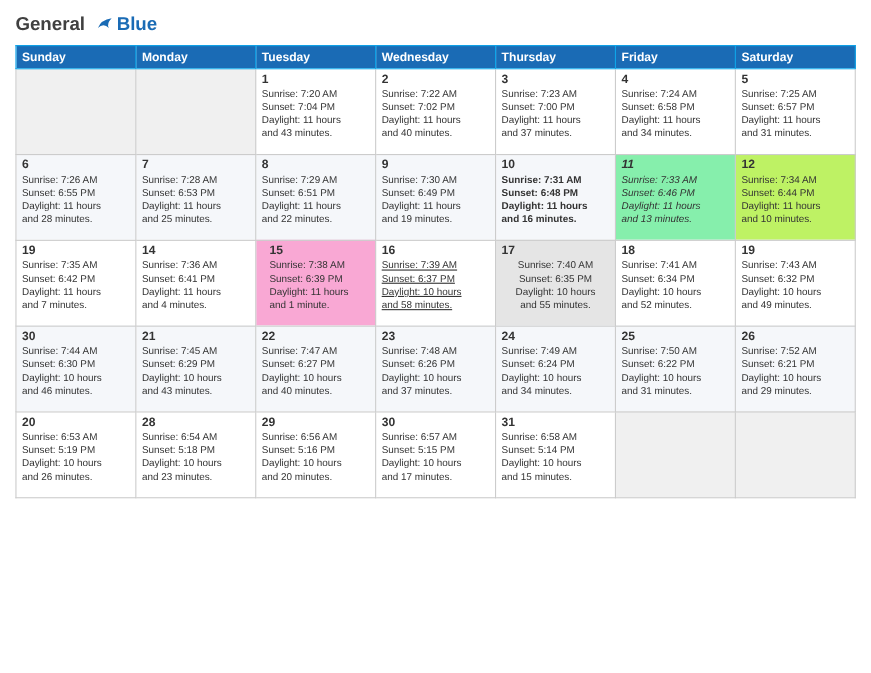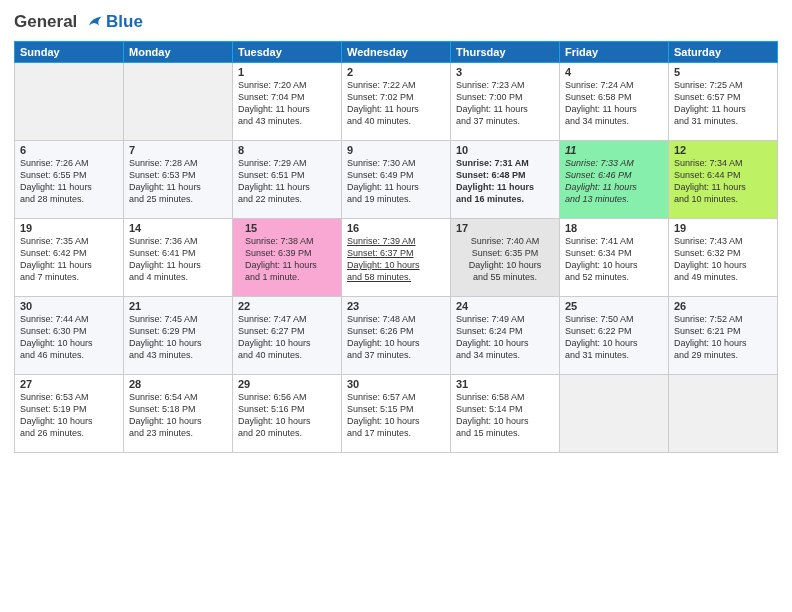--- a/index.html
+++ b/index.html
@@ -307,21 +307,21 @@
           <td style="background: rgb(245, 247, 250);">
             <span class="day-num">26</span>
             <div class="cell-text" style="white-space: pre-line;">Sunrise: 7:52 AM
 Sunset: 6:21 PM
 Daylight: 10 hours
 and 29 minutes.</div>
           </td>
         </tr>
         <tr>
           <td style="background: rgb(255, 255, 255);">
-            <span class="day-num">27</span>
+            <span class="day-num">20</span>
             <div class="cell-text" style="white-space: pre-line;">Sunrise: 6:53 AM
 Sunset: 5:19 PM
 Daylight: 10 hours
 and 26 minutes.</div>
           </td>
           <td style="background: rgb(255, 255, 255);">
             <span class="day-num">28</span>
             <div class="cell-text" style="white-space: pre-line;">Sunrise: 6:54 AM
 Sunset: 5:18 PM
 Daylight: 10 hours

